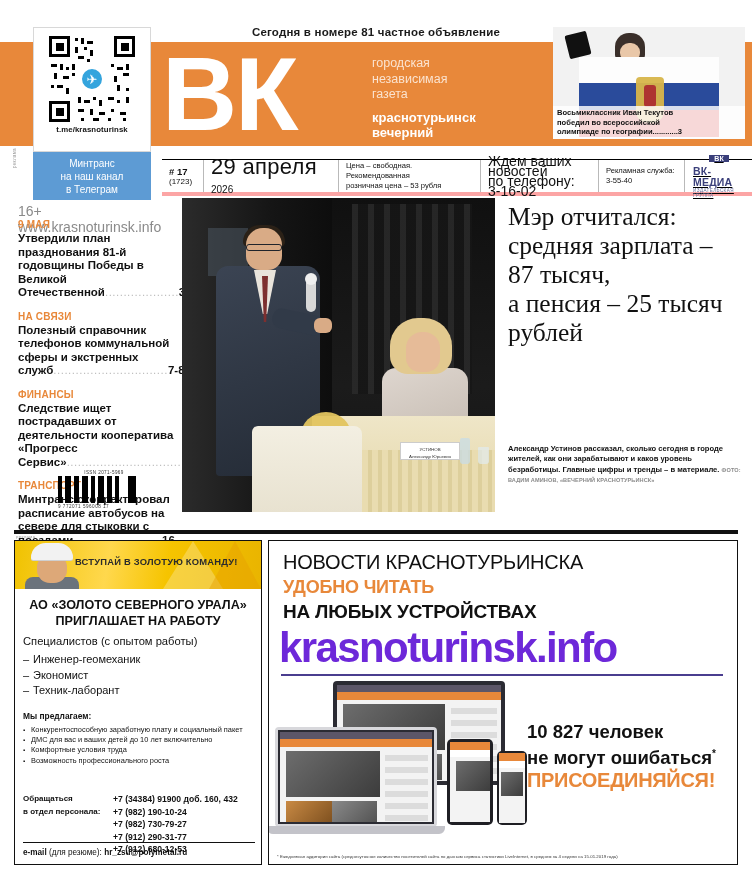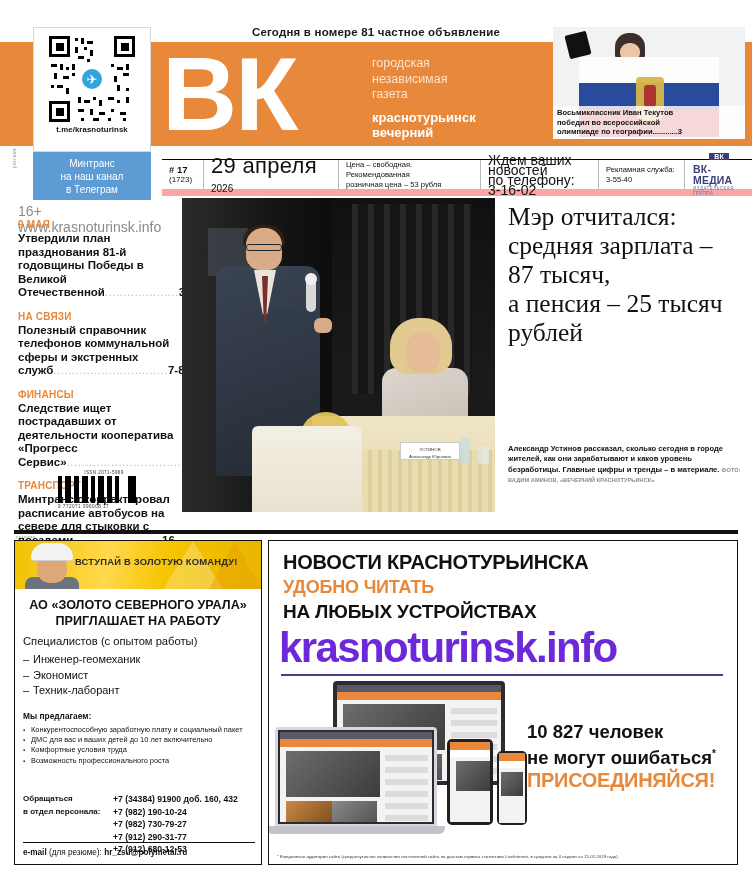--- a/index.html
+++ b/index.html
@@ -86,36 +86,36 @@
              background:#111; transform:rotate(-14deg); border-radius:2px;}
   .tr-cap {
     position:absolute; left:0; bottom:0; width:192px;
     font-size:7.6px; font-weight:bold; color:#111; line-height:9.6px;
     padding:2px 4px; background:rgba(255,255,255,.82);
   }
 
   
   .infobar {
     position:absolute; left:162px; top:159px; width:590px; height:37px;
-    border-top:1px solid #000; border-bottom:7px solid #fca5a5;
+    border-top:1px solid #000; border-bottom:4px solid #fca5a5;
     display:flex; align-items:stretch;
   }
   .ib-cell { padding:4px 7px; display:flex; flex-direction:column; justify-content:center;
              border-right:1px solid #b9b9b9; }
   .ib-cell:last-child{ border-right:none; }
   .ib-issue { width:42px; align-items:flex-start; }
   .ib-issue .n { font-size:9.5px; font-weight:bold; color:#111; line-height:10px;}
   .ib-issue .s { font-size:8px; color:#111; line-height:9px;}
   .ib-date { width:135px; }
   .ib-date .d { font-size:22px; color:#111; letter-spacing:.3px; line-height:24px; font-weight:300;}
   .ib-date .y { font-size:10px; color:#111; }
   .ib-text { width:142px; font-size:7.6px; color:#111; line-height:10px; }
   .ib-text2 { width:118px; font-size:14px; color:#111; line-height:10px; }
   .ib-text3 { width:86px; font-size:7.6px; color:#111; line-height:10px; }
-  .ib-logo { width:auto; flex:1; display:flex; align-items:center; gap:4px; padding-left:8px;}
+  .ib-logo { width:auto; flex:1; display:flex; align-items:center; gap:4px; padding-left:8px;text-decoration:underline;}
   .vkm-mark { width:20px; height:17px; background:#3a3f7a; position:relative;
               display:flex; align-items:center; justify-content:center; }
   .vkm-mark span { color:#fff; font-size:7px; font-weight:bold; }
   .vkm-txt .a { font-size:10.5px; font-weight:bold; color:#3a3f7a; letter-spacing:.2px; line-height:11px;}
   .vkm-txt .b { font-size:4.6px; color:#6b6f9c; letter-spacing:.4px; }
 
   
   .side-url {
     position:absolute; left:18px; top:203px; width:165px;
     font-size:14px; color:#8a8a8a;
@@ -282,21 +282,21 @@
   .ad-email b{ font-weight:bold; }
   .ad-mark {
     position:absolute; left:16px; top:534px; font-size:4.4px; color:#9a9a9a; letter-spacing:.3px;
   }
 
   
   .promo {
     position:absolute; left:268px; top:540px; width:470px; height:325px;
     border:1px solid #111; background:#fff; overflow:hidden;
   }
-  .promo-l1 { position:absolute; left:14px; top:10px; font-size:20px; font-weight:bold;
+  .promo-l1 { position:absolute; left:14px; top:10px; font-size:20px; font-weight:normal;
       color:#111; letter-spacing:-.2px;}
   .promo-l2 { position:absolute; left:14px; top:36px; font-size:18px; font-weight:bold;
       color:#e8883a; letter-spacing:-.2px;}
   .promo-l3 { position:absolute; left:14px; top:60px; font-size:19px; font-weight:bold;
       color:#111; letter-spacing:-.2px;}
   .promo-site {
     position:absolute; left:10px; top:84px; width:450px;
     font-size:42px; font-weight:bold; color:#6d28d9; letter-spacing:-1.6px;
     line-height:46px;
   }

